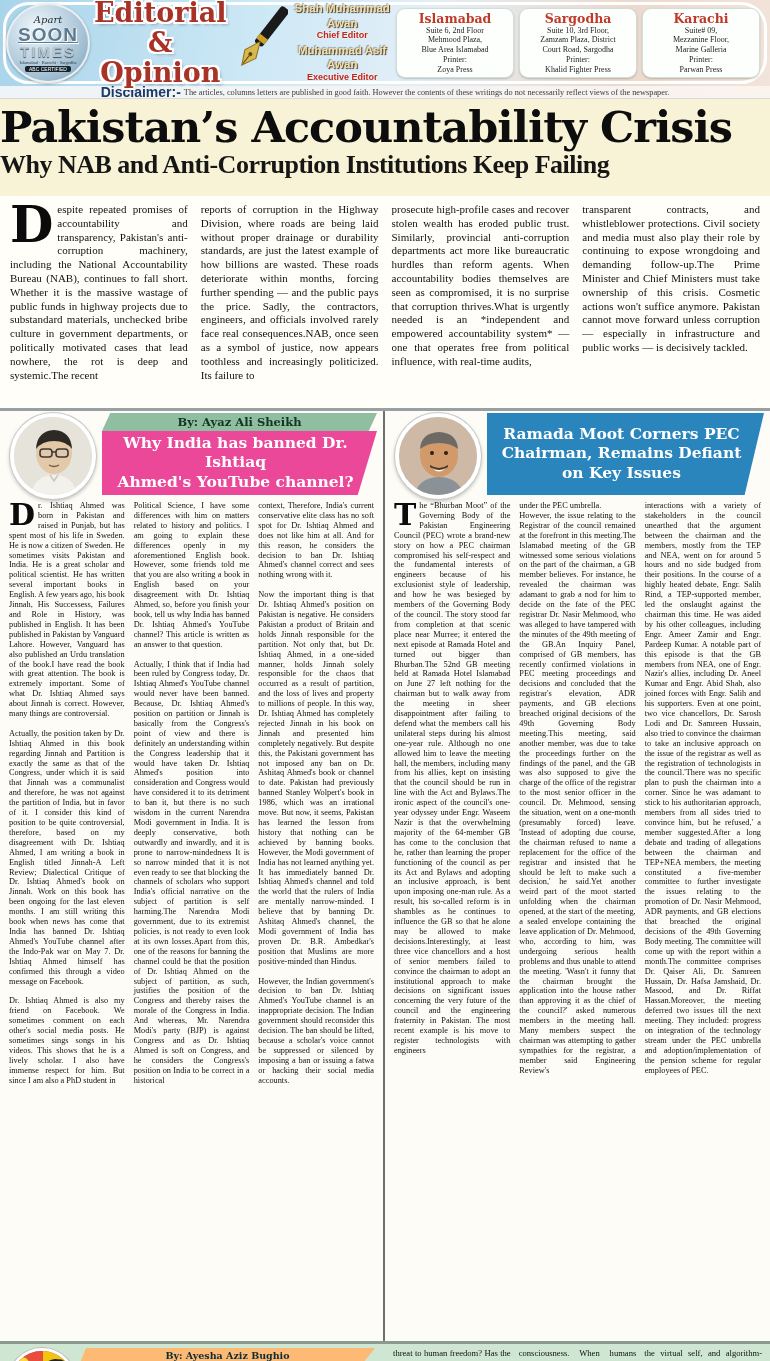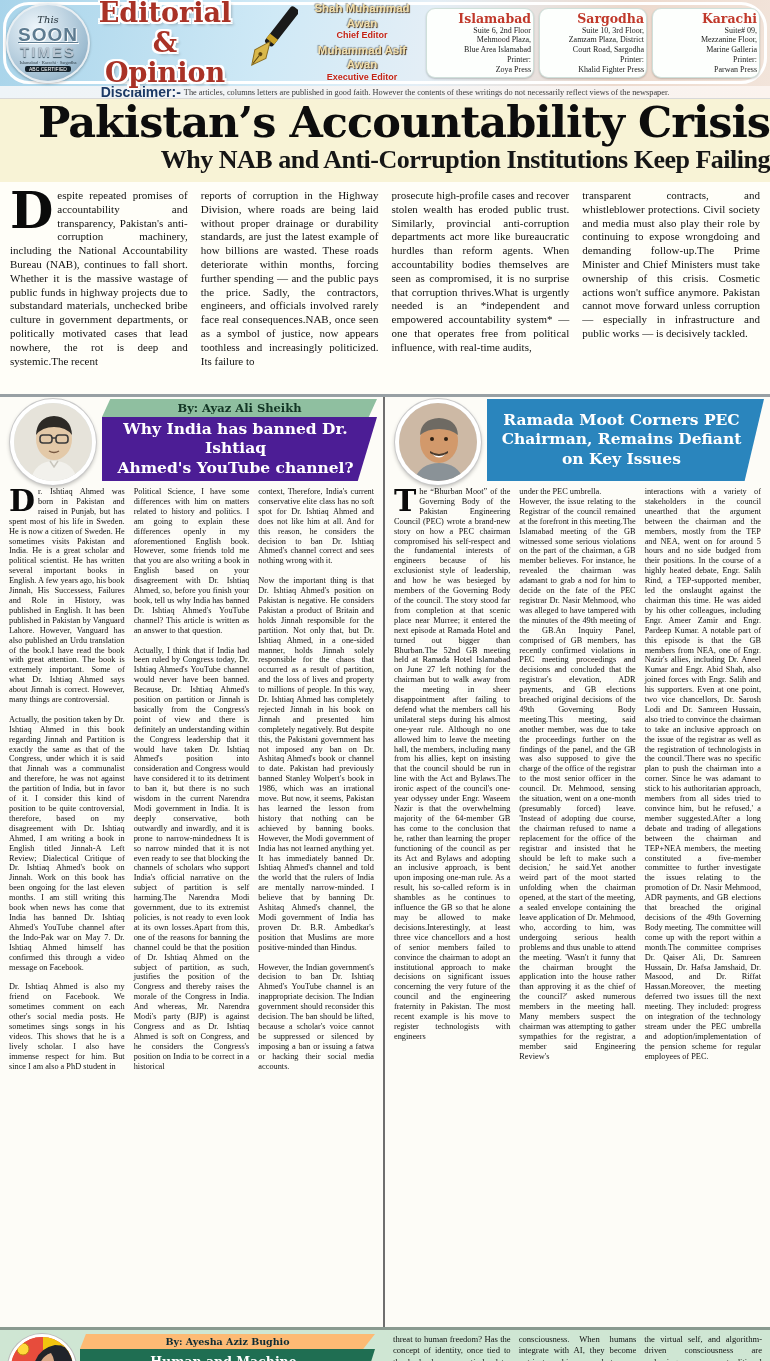--- a/index.html
+++ b/index.html
@@ -14,30 +14,30 @@
   .logo .soon { font-family:"Liberation Sans",sans-serif; font-weight:bold; font-size:19px; letter-spacing:1px; color:#5d7b90; text-shadow:0 0 2px #fff,1px 1px 0 #fff; line-height:1;text-decoration:underline; }
   .logo .times { font-family:Liberation Sans, sans-serif; font-weight:bold; font-size:15px; letter-spacing:2px; color:#b9c6d2; text-shadow:0 1px 1px #38505e; line-height:1.05; }
   .logo .tagline { font-size:4.5px; color:#2c3b44; margin-top:1px; }
   .logo .cert { font-size:5px; background:#15222b; color:#fff; padding:0 4px; border-radius:2px; margin-top:1px; font-family:"Liberation Sans",sans-serif; }
   .ed-title { width:168px; text-align:center; font-family:"DejaVu Serif",serif; font-weight:bold; font-size:27px; line-height:1.12; color:#a93226; white-space:pre-line; text-shadow:-2px 0 0 #fff,2px 0 0 #fff,0 -2px 0 #fff,0 2px 0 #fff,2px 2px 0 #fff,-2px -2px 0 #fff,2px -2px 0 #fff,-2px 2px 0 #fff,3px 3px 3px rgba(0,0,0,.25); z-index:1; }
   .pen-wrap { width:58px; height:76px; flex:0 0 auto; }
   .editors { width:142px; text-align:center; z-index:1; }
   .editors .name { font-family:"Liberation Sans",sans-serif; font-weight:bold; font-size:11.5px; color:#f2e0ae; text-shadow:1px 1px 1px #4a3319,-1px -1px 1px rgba(0,0,0,.35); line-height:1.25; }
   .editors .role { font-family:"Liberation Sans",sans-serif; font-weight:bold; font-size:9px; color:#c22417; text-shadow:0 0 2px #fff; margin-bottom:3px; }
   .offices { flex:1; display:flex; gap:5px; justify-content:flex-end; padding-right:4px; z-index:1; }
-  .office { width:108px; background:#fdfffd; border:1px solid #cfe0da; border-radius:9px; padding:3px 2px; text-align:right; box-shadow:0 1px 2px rgba(0,0,0,.2); }
+  .office { width:118px; background:#fdfffd; border:1px solid #cfe0da; border-radius:9px; padding:3px 2px; text-align:center; box-shadow:0 1px 2px rgba(0,0,0,.2); }
   .office .city { font-family:"DejaVu Serif",serif; font-weight:bold; font-size:12.5px; color:#c0392b; line-height:1.1; }
   .office .addr { font-size:8px; line-height:1.22; color:#1c1c1c; white-space:pre-line; }
 
   
   .disclaimer { height:13px; background:linear-gradient(90deg,#eef4f8,#fbf3ee); display:flex; align-items:center; justify-content:center; font-size:8.3px; color:#3a3a3a; gap:3px; border-bottom:1px solid #d8d8d8; }
   .disclaimer b { color:#1c3a66; font-family:"Liberation Sans",sans-serif; font-size:14px; }
 
   
-  .headline-band { height:83px; background:#f8f3d6; text-align:right; }
+  .headline-band { height:97px; background:#f8f3d6; text-align:left; padding-top:5px; }
   .headline { font-family:"DejaVu Serif",serif; font-weight:bold; font-size:43px; line-height:1.08; color:#0d0d0d; letter-spacing:-1px; }
   .subheadline { font-family:"Liberation Serif",serif; font-weight:bold; font-size:26px; color:#161616; letter-spacing:-0.5px; }
 
   
   .lead { background:#fffef8; padding:7px 10px 2px; }
   .lead-cols { display:flex; gap:13px; height:203px; overflow:hidden; }
   .lead-col { flex:1; font-size:11px; line-height:13.8px; text-align:justify; color:#111; white-space:pre-line; }
   .dropcap-lead { float:left; font-family:"DejaVu Serif",serif; font-size:50px; line-height:40px; padding:2px 4px 0 0; font-weight:bold; color:#0b0b0b; }
   .rule { border-top:3px solid #98a0a4; }
 
@@ -45,21 +45,21 @@
   .twocol { display:flex; background:#fdfcf7; height:930px; }
   .article-half { width:50%; padding:0 4px; overflow:hidden; }
   .article-half.left { border-right:2px solid #6f6f6f; }
   .art-header { position:relative; height:82px; margin:2px 2px 3px; }
   .art-photo { position:absolute; left:4px; top:0; width:86px; height:86px; border-radius:50%; border:4px solid #fff; box-shadow:0 0 0 1px #c9c9c9,0 2px 4px rgba(0,0,0,.3); overflow:hidden; z-index:2; background:#dfe6e9; }
   .art-banners { margin-left:96px; height:100%; display:flex; flex-direction:column; }
   .byline-strip { height:21px; display:flex; align-items:center; justify-content:center; font-family:"DejaVu Serif",serif; font-weight:bold; font-size:11.5px; color:#0e2a33; clip-path:polygon(3% 0,100% 0,97% 100%,0 100%); }
   .byline-strip.green { background:#8fbfa0; color:#123524; }
   .byline-strip.blue { background:#a9cfe8; color:#0e2f4d; }
   .title-banner { flex:1; display:flex; align-items:center; justify-content:center; text-align:center; color:#fff; font-family:"DejaVu Serif",serif; font-weight:bold; font-size:15.5px; line-height:1.25; white-space:pre-line; clip-path:polygon(0 0,100% 0,93% 100%,0 100%); padding:2px 14px 4px 6px; }
-  .title-banner.green { background:#4c1d95; }
+  .title-banner.green { background:#ec4899; }
   .title-banner.blue { background:#2a85bd; }
   .art-body { display:flex; gap:9px; padding:3px 5px; height:712px; overflow:hidden; }
   .art-col { flex:1; font-size:8.3px; line-height:9.9px; text-align:justify; color:#101010; white-space:pre-line; }
   .dropcap-art { float:left; font-family:"DejaVu Serif",serif; font-size:30px; line-height:26px; padding:1px 3px 0 0; font-weight:bold; color:#0b0b0b; }
 
   
   .rule2 { border-top:3px solid #8a9a90; }
   .bottom { background:#cfe6d3; height:131px; display:flex; gap:8px; padding:4px 8px; overflow:hidden; }
   .bottom-left { flex:0 0 377px; display:flex; flex-direction:column; }
   .bl-header { display:flex; gap:4px; height:72px; }
@@ -72,21 +72,21 @@
   .bottom-right { flex:1; display:flex; gap:8px; overflow:hidden; }
   .dropcap-b { float:left; font-family:"DejaVu Serif",serif; font-size:30px; line-height:25px; padding:1px 3px 0 0; font-weight:bold; }
   .footer-bar { height:9px; background:#101010; border-top:2px solid #3c4a50; }
 </style>
 </head>
 <body>
 
 <div class="masthead">
   <div class="masthead-frame"></div>
   <div class="logo">
-    <div class="daily">This</div>
+    <div class="daily">Apart</div>
     <div class="soon">SOON</div>
     <div class="times">TIMES</div>
     <div class="tagline">Islamabad · Karachi · Sargodha</div>
     <div class="cert">ABC CERTIFIED</div>
   </div>
   <div class="ed-title">Editorial &amp;
 Opinion</div>
   <div class="pen-wrap">
     <svg viewBox="0 0 58 76" width="58" height="76">
       <g transform="rotate(38 29 38)">

